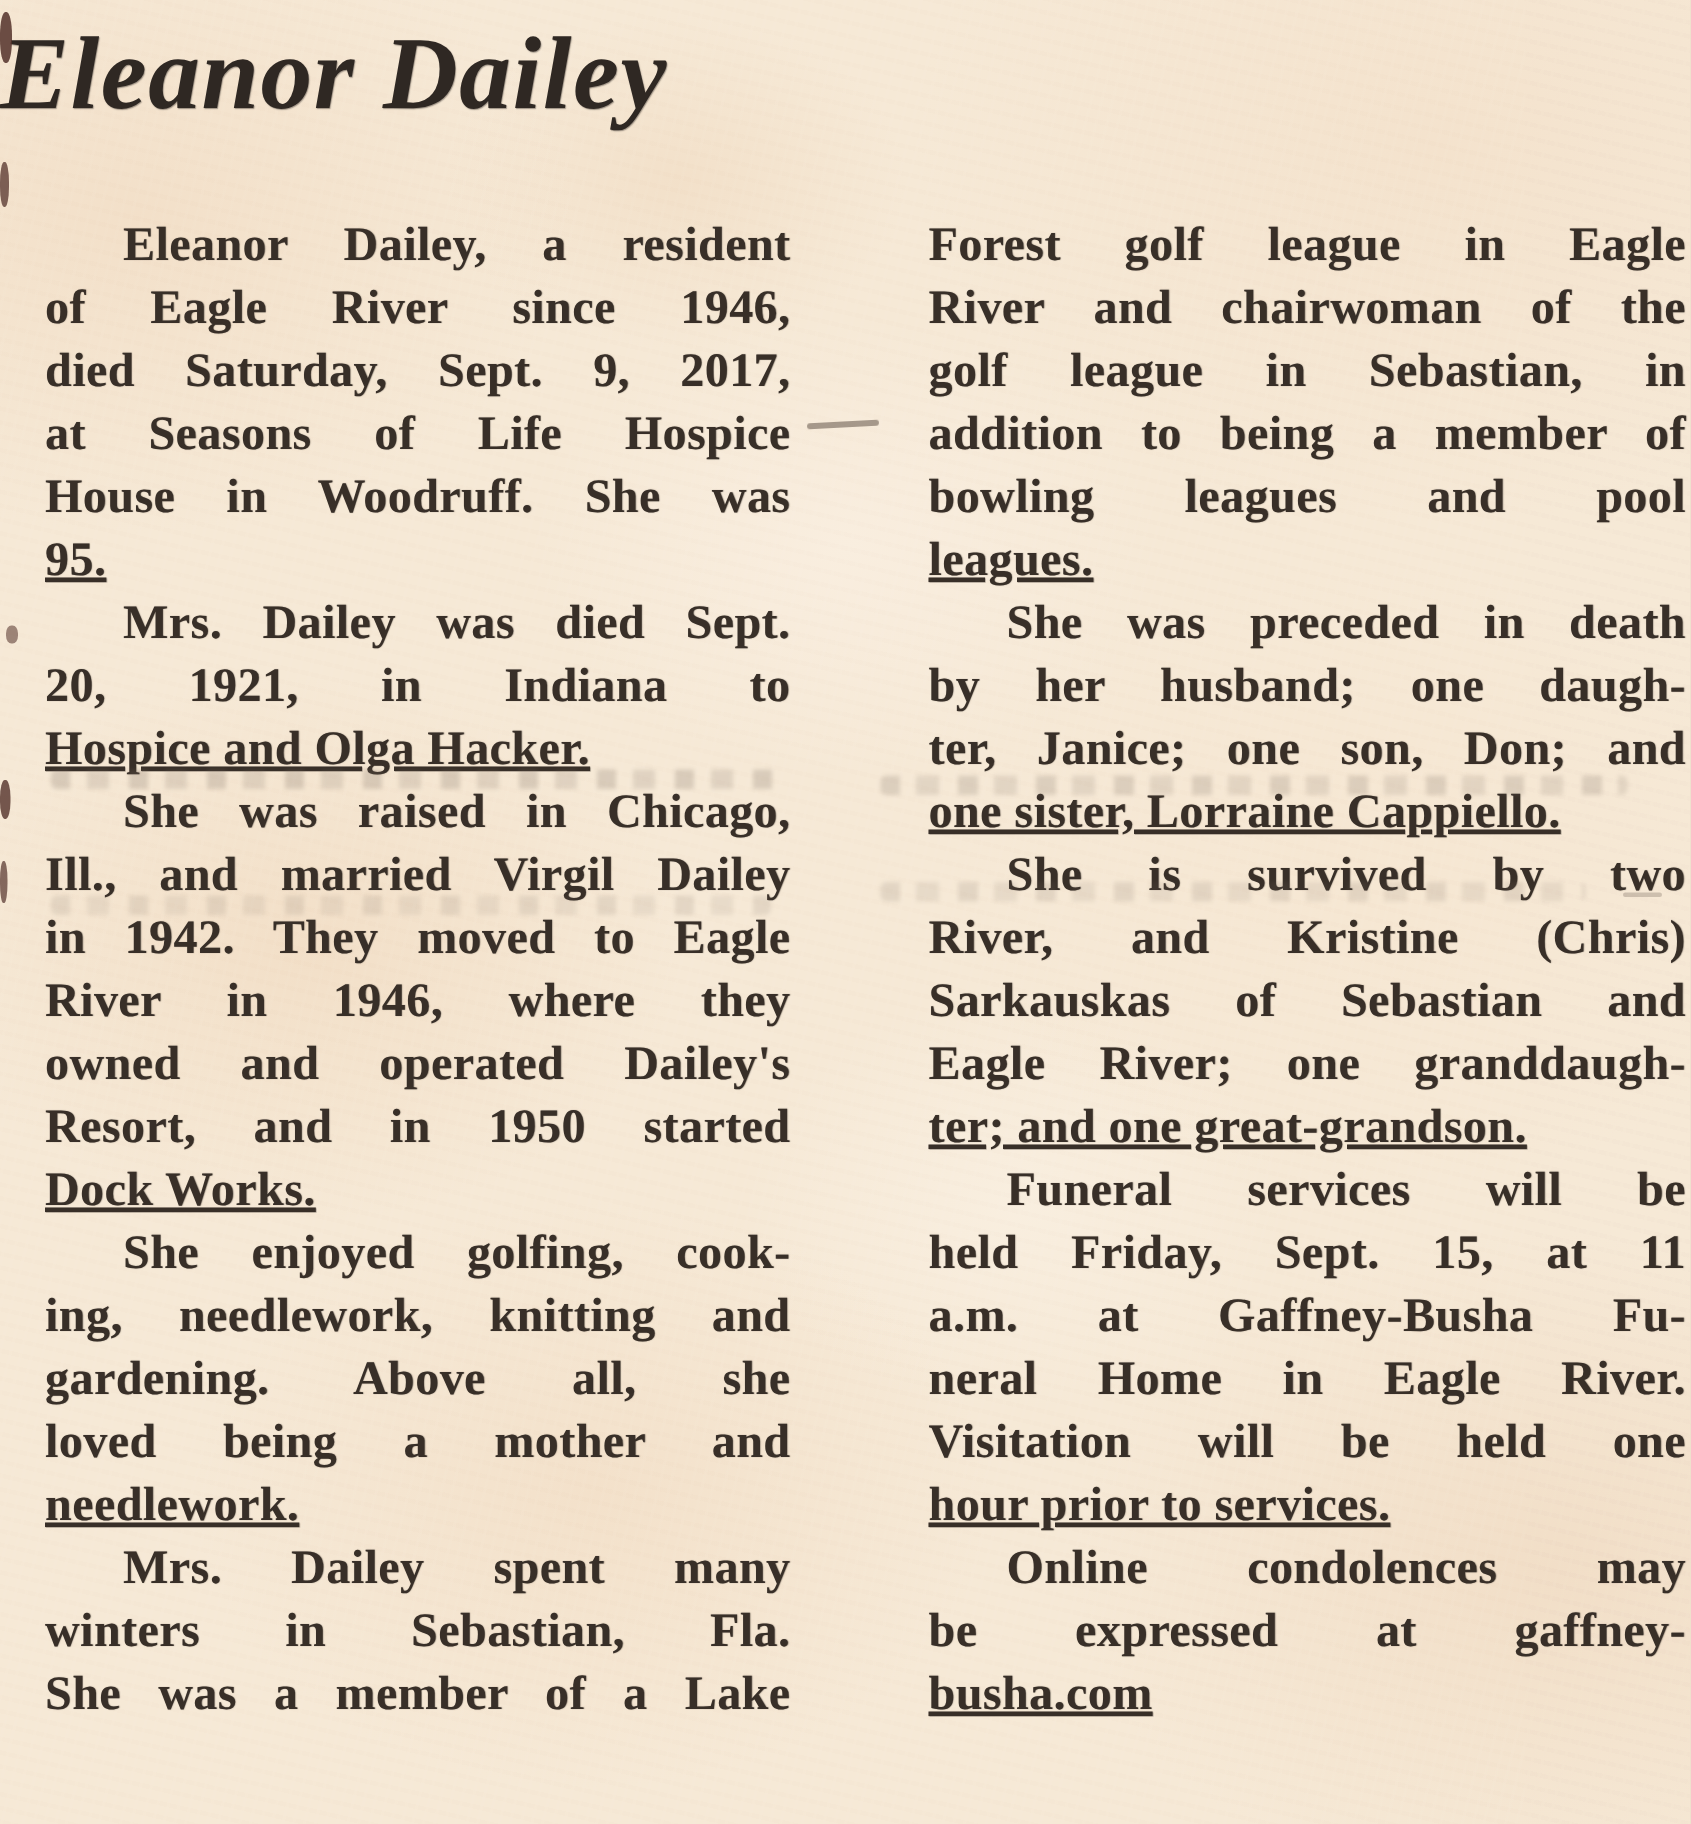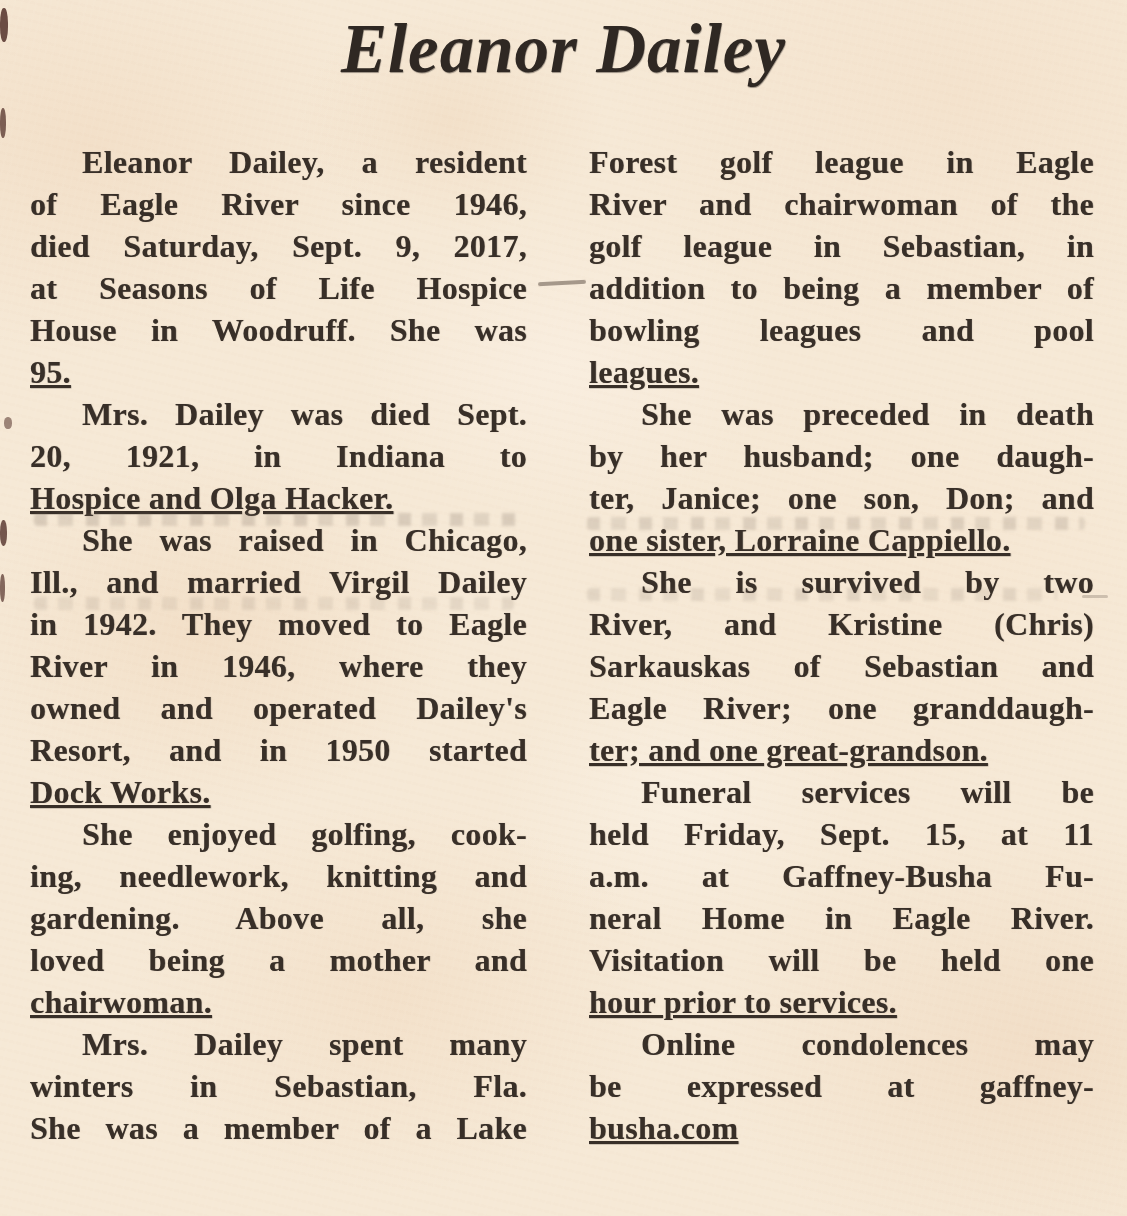--- a/index.html
+++ b/index.html
@@ -28,28 +28,28 @@
       var(--paper);
   }
   .grain{
     position:absolute;inset:0;pointer-events:none;opacity:.35;
     background:
       repeating-linear-gradient(13deg, rgba(214,182,152,.08) 0 3px, transparent 3px 9px),
       repeating-linear-gradient(104deg, rgba(255,252,246,.10) 0 2px, transparent 2px 7px);
   }
   .title{
     position:absolute;top:10px;left:0;width:100%;
-    margin:0;text-align:center;
+    margin:0;text-align:left;
     font-size:69px;font-weight:bold;font-style:italic;
     letter-spacing:1px;color:var(--title-ink);
     text-shadow:.5px .5px .8px rgba(47,40,35,.45);
   }
   .columns{
     position:absolute;top:141px;left:30px;width:1064px;
-    display:flex;gap:62px;
+    display:flex;gap:92px;
   }
   .col{flex:0 0 auto;}
   .col-left{width:497px;}
   .col-right{width:505px;}
   .para{margin:0;}
   .line{
     font-size:32px;line-height:42px;font-weight:bold;
     color:var(--ink);
     text-align:justify;
     text-align-last:justify;
@@ -118,21 +118,21 @@
           <div class="line">River in 1946, where they</div>
           <div class="line">owned and operated Dailey's</div>
           <div class="line">Resort, and in 1950 started</div>
           <div class="line last">Dock Works.</div>
         </div>
         <div class="para">
           <div class="line indent">She enjoyed golfing, cook-</div>
           <div class="line">ing, needlework, knitting and</div>
           <div class="line">gardening. Above all, she</div>
           <div class="line">loved being a mother and</div>
-          <div class="line last">chairwoman.</div>
+          <div class="line last">needlework.</div>
         </div>
         <div class="para">
           <div class="line indent">Mrs. Dailey spent many</div>
           <div class="line">winters in Sebastian, Fla.</div>
           <div class="line">She was a member of a Lake</div>
         </div>
       </div>
     <div class="col col-right">
         <div class="para">
           <div class="line">Forest golf league in Eagle</div>

